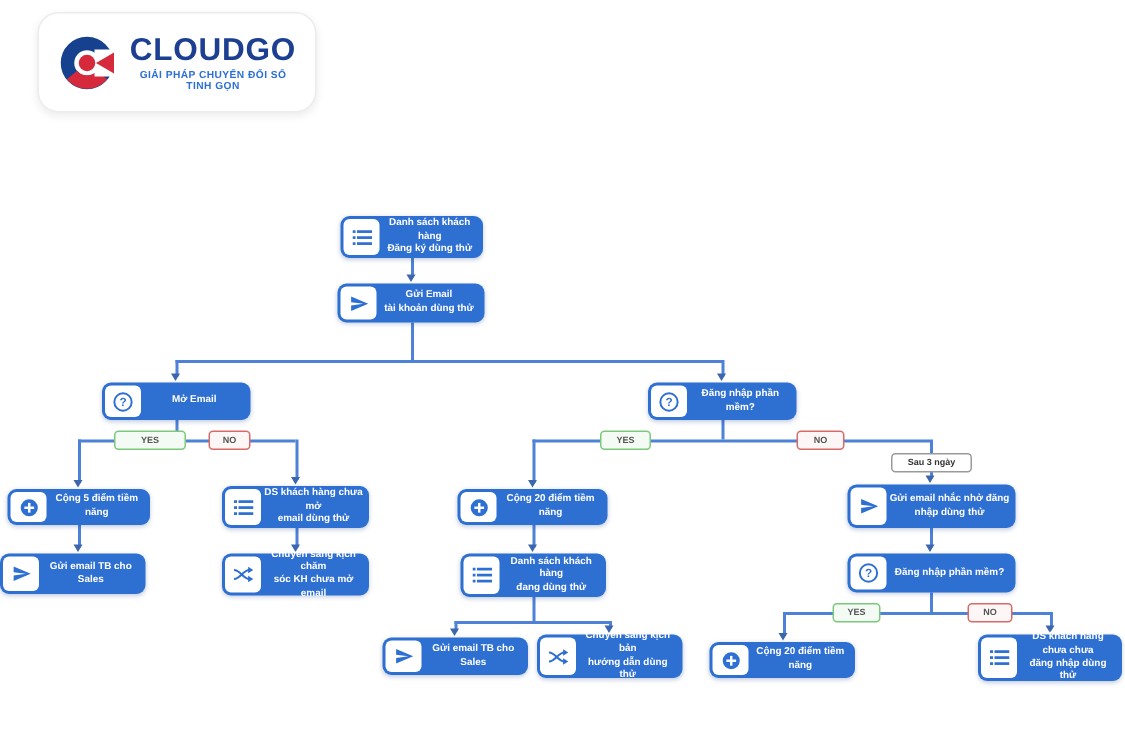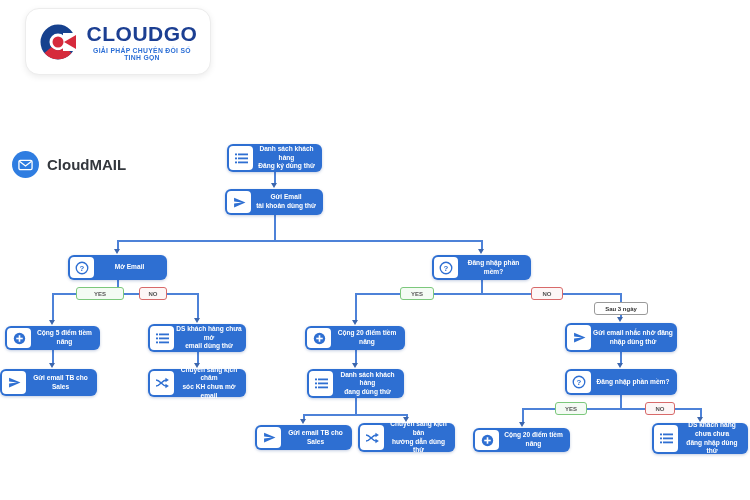--- a/index.html
+++ b/index.html
@@ -57,29 +57,20 @@
       <rect x="25" y="11" width="15" height="18" fill="#ffffff"></rect>
       <polygon points="38,13 38,27 26,20" fill="#d62a3c"></polygon>
       <circle cx="20" cy="20" r="5.5" fill="#d62a3c"></circle>
     </svg>
     <div class="logo-texts">
       <div class="logo-brand">CLOUDGO</div>
       <div class="logo-tagline">GIẢI PHÁP CHUYỂN ĐỔI SỐ TINH GỌN</div>
     </div>
   </div>
 
-  <div class="product">
-    <div class="product-icon">
-      <svg width="15" height="12" viewBox="0 0 16 12">
-        <rect x="1" y="1" width="14" height="10" rx="1.5" fill="none" stroke="#fff" stroke-width="1.4"></rect>
-        <polyline points="1.5,2 8,7 14.5,2" fill="none" stroke="#fff" stroke-width="1.4"></polyline>
-      </svg>
-    </div>
-    <div class="product-name">CloudMAIL</div>
-  </div>
 
   <div class="vline" style="left:274px;top:171px;height:14px"></div>
   <div class="arrow-down" style="left:270.5px;top:183px"></div>
 
   <div class="vline" style="left:274px;top:215px;height:25px"></div>
   <div class="hline" style="left:117px;top:240px;width:365px"></div>
   <div class="vline" style="left:117px;top:240px;height:11px"></div>
   <div class="arrow-down" style="left:113.5px;top:249px"></div>
   <div class="vline" style="left:481px;top:240px;height:11px"></div>
   <div class="arrow-down" style="left:477.5px;top:249px"></div>

